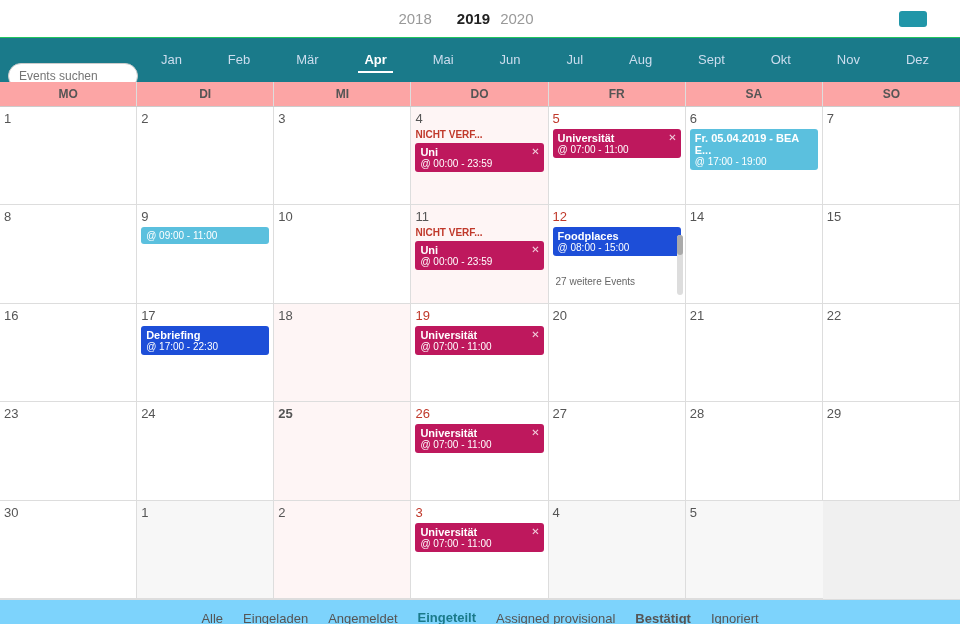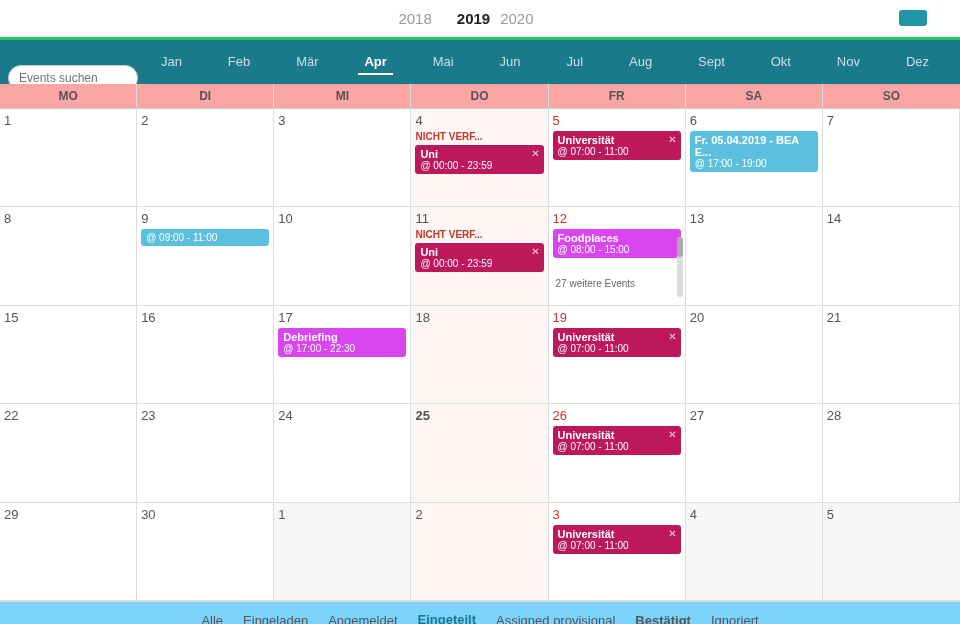--- a/index.html
+++ b/index.html
@@ -1,19 +1,19 @@
 <!DOCTYPE html>
 <html><head>
   <meta charset="utf-8">
   <style>
     * { box-sizing: border-box; margin: 0; padding: 0; }
     body { font-family: Arial, sans-serif; font-size: 13px; background: #f0f0f0; width: 960px; height: 624px; overflow: hidden; }
 
     
-    #header { display: flex; align-items: flex-start; justify-content: space-between; padding: 10px 33px; background: #fff; border-bottom: 3px solid #22c55e; }
+    #header { display: flex; align-items: flex-end; justify-content: space-between; padding: 10px 33px; background: #fff; border-bottom: 1px solid #22c55e; }
     #header-title { font-size: 18px; font-weight: bold; color: #333; }
     #year-nav { display: flex; gap: 10px; font-size: 15px; color: #999; }
     #year-nav span.active { color: #222; font-weight: bold; margin-left: 15px; }
     #year-nav span { cursor: pointer; }
     #add-absence-btn { background: #2196a8; color: #fff; border: none; padding: 8px 14px; font-size: 12px; cursor: pointer; border-radius: 3px; text-transform: uppercase; letter-spacing: 0.5px; }
 
     
     #month-nav { display: flex; align-items: center; background: #1a7a8a; padding: 0 8px; height: 44px; }
     #search-box { border: 1px solid #ccc; padding: 5px 10px; font-size: 12px; border-radius: 13px; width: 130px; background: #fff; margin-top: 32px; }
     #months { display: flex; flex: 1; justify-content: space-around; }
@@ -27,21 +27,21 @@
     .cal-cell { border-right: 1px solid #ddd; border-bottom: 1px solid #ddd; padding: 4px; background: #fff; position: relative; overflow: hidden; min-height: 90px; }
     .cal-cell.other-month { background: #f7f7f7; }
     .cal-cell:last-child { border-right: none; }
     .day-num { font-size: 13px; color: #555; margin-bottom: 3px; }
     .day-num.fri { color: #c0392b; }
 
     .nicht-verf-badge { font-size: 10px; color: #c0392b; font-weight: bold; margin-bottom: 3px; }
 
     .event { border-radius: 3px; padding: 3px 5px; margin-bottom: 2px; font-size: 11px; color: #fff; position: relative; }
     .event.red { background: #be185d; }
-    .event.green { background: #d946ef; }
+    .event.green { background: #1d4ed8; }
     .event.blue { background: #5bc0de; }
     .event-title { font-weight: bold; font-size: 11px; }
     .event-time { font-size: 10px; }
     .event-delete { position: absolute; right: 4px; top: 3px; font-size: 10px; cursor: pointer; color: rgba(255,255,255,0.8); }
 
     .more-events { font-size: 10px; color: #666; margin-top: 4px; padding: 16px 3px; }
     .scroll-indicator { position: absolute; right: 2px; top: 30px; width: 6px; height: 60px; background: #ddd; border-radius: 3px; }
     .scroll-thumb { width: 6px; height: 20px; background: #aaa; border-radius: 3px; }
 
     
@@ -160,23 +160,20 @@
         <div class="event green">
           <div class="event-title">Foodplaces</div>
           <div class="event-time">@ 08:00 - 15:00</div>
         </div>
         <div class="more-events">27 weitere Events</div>
         <div class="scroll-indicator">
           <div class="scroll-thumb"></div>
         </div>
       </div>
       <div class="cal-cell">
-        <div class="day-num">13</div>
-      </div>
-      <div class="cal-cell">
         <div class="day-num">14</div>
       </div>
       <div class="cal-cell">
         <div class="day-num">15</div>
       </div>
       <div class="cal-cell">
         <div class="day-num">16</div>
       </div>
       <div class="cal-cell">
         <div class="day-num">17</div>

